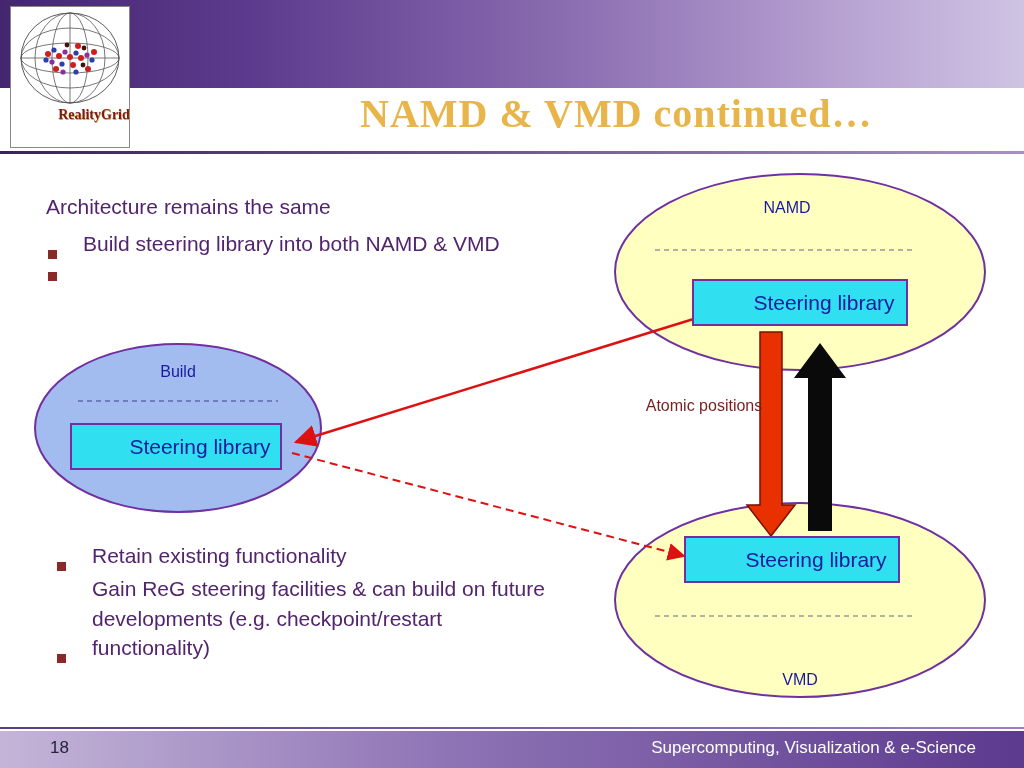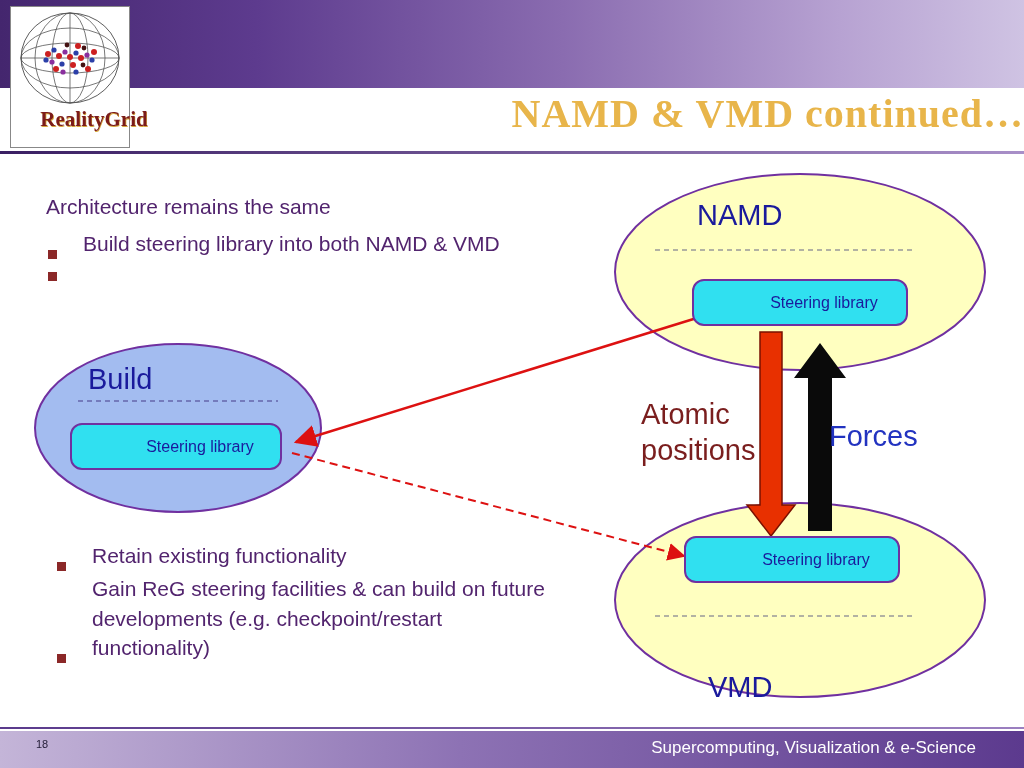--- a/index.html
+++ b/index.html
@@ -6,71 +6,71 @@
   .slide {
     position:relative; width:1024px; height:768px; background:#ffffff;
     overflow:hidden; font-family:"Liberation Sans", sans-serif;
   }
   
   .top-banner {
     position:absolute; left:0; top:0; width:1024px; height:88px;
     background:linear-gradient(90deg,#44266e 0%, #5d3b8e 25%, #8a6cb0 55%, #b7a2d2 82%, #cfc3e3 100%);
   }
   .slide-title {
-    position:absolute; left:360px; top:90px; width:664px; text-align:right;
+    position:absolute; left:360px; top:90px; width:664px; text-align:left;
     font-family:"Liberation Serif", serif; font-weight:bold; font-size:40px;
     color:#E8B54A; letter-spacing:1px; white-space:nowrap;
   }
   .title-rule {
     position:absolute; left:0; top:151px; width:1024px; height:3px;
     background:linear-gradient(90deg,#3a1f63,#a88fc8);
   }
   .logo-box {
     position:absolute; left:10px; top:6px; width:120px; height:142px;
     background:#ffffff; border:1px solid #888; box-sizing:border-box;
     display:flex; flex-direction:column; align-items:center; padding-top:3px;
   }
   .logo-text {
-    font-family:"Liberation Serif", serif; font-weight:bold; font-size:21px;
+    font-family:"Liberation Serif", serif; font-weight:bold; font-size:14px;
     color:#7B1B1B; margin-top:1px; text-shadow:0.6px 0.6px 0 #d7a93c;margin-left:48px;
   }
   
   .text-block { position:absolute; color:#52246E; font-size:21px; line-height:1.42; }
   .tb-top { left:46px; top:192px; width:560px; }
   .tb-bottom { left:55px; top:538px; width:560px; }
   .heading { margin-bottom:7px; }
   .bullet { display:flex; align-items:flex-end; margin-top:3px; }
   .bullet-sq { flex:0 0 auto; width:9px; height:9px; background:#8B2828; margin:10px 26px 0 2px; }
   .bullet-text { width:455px; }
   
   .diagram-svg { position:absolute; left:0; top:0; width:1024px; height:768px; }
   .steer-box {
-    position:absolute; background:#30E0F0; border:2px solid #7030A0; border-radius:12px;
+    position:absolute; background:#30E0F0; border:2px solid #7030A0; border-radius:0;
     box-sizing:border-box; display:flex; align-items:center; justify-content:center;
-    color:#1A1A9C; font-size:16px;padding-left:48px;
+    color:#1A1A9C; font-size:21px;padding-left:48px;
   }
   .steer-namd   { left:692px; top:279px; width:216px; height:47px; }
   .steer-client { left:70px;  top:423px; width:212px; height:47px; }
   .steer-vmd    { left:684px; top:536px; width:216px; height:47px; }
-  .lbl { position:absolute; color:#1A1A9C; font-size:29px; }
+  .lbl { position:absolute; color:#1A1A9C; font-size:16px; text-align:center; }
   .lbl-namd   { left:697px; top:199px; width:180px; }
   .lbl-client { left:88px;  top:363px; width:180px; }
   .lbl-vmd    { left:708px; top:639px; width:184px;margin-top:32px; }
   .lbl-atomic { left:641px; top:396px; width:126px; color:#7A1E1E; line-height:1.25; }
   .lbl-forces { left:829px; top:420px; width:110px; color:#2233C0; }
   
   .footer-rule {
     position:absolute; left:0; top:727px; width:1024px; height:2px;
     background:linear-gradient(90deg,#5a3a8c,#9b7fc0);
   }
   .footer-bar {
     position:absolute; left:0; top:731px; width:1024px; height:37px;
     background:linear-gradient(90deg,#c4b5d8 0%, #8d72b4 45%, #5c3a8e 100%);
   }
-  .page-num  { position:absolute; left:36px;  top:738px; font-size:11px; color:#26203a; }
+  .page-num  { position:absolute; left:50px;  top:738px; font-size:17px; color:#26203a; }
   .footer-text { position:absolute; right:48px; top:738px; font-size:17px; color:#ffffff; }
 </style>
 </head>
 <body>
 
 <div class="slide">
 
   <div class="top-banner"></div>
   <div class="slide-title">NAMD &amp; VMD continued…</div>
   <div class="title-rule"></div>
@@ -135,21 +135,20 @@
 
     <path d="M760,332 L760,505 L747,505 L771,536 L795,505 L782,505 L782,332 Z" fill="#E83000" stroke="#7a1000" stroke-width="1.5"></path>
 
     <path d="M808,531 L808,378 L794,378 L820,343 L846,378 L832,378 L832,531 Z" fill="#0A0A0A"></path>
   </svg>
 
   <div class="lbl lbl-namd">NAMD</div>
   <div class="lbl lbl-client">Build</div>
   <div class="lbl lbl-vmd">VMD</div>
   <div class="lbl lbl-atomic">Atomic positions</div>
-  <div class="lbl lbl-forces">Forces</div>
 
   <div class="steer-box steer-namd">Steering library</div>
   <div class="steer-box steer-client">Steering library</div>
   <div class="steer-box steer-vmd">Steering library</div>
 
   <div class="text-block tb-top">
     <div class="heading">Architecture remains the same</div>
     <div class="bullet">
       <span class="bullet-sq"></span>
       <span class="bullet-text">Build steering library into both NAMD &amp; VMD</span>

